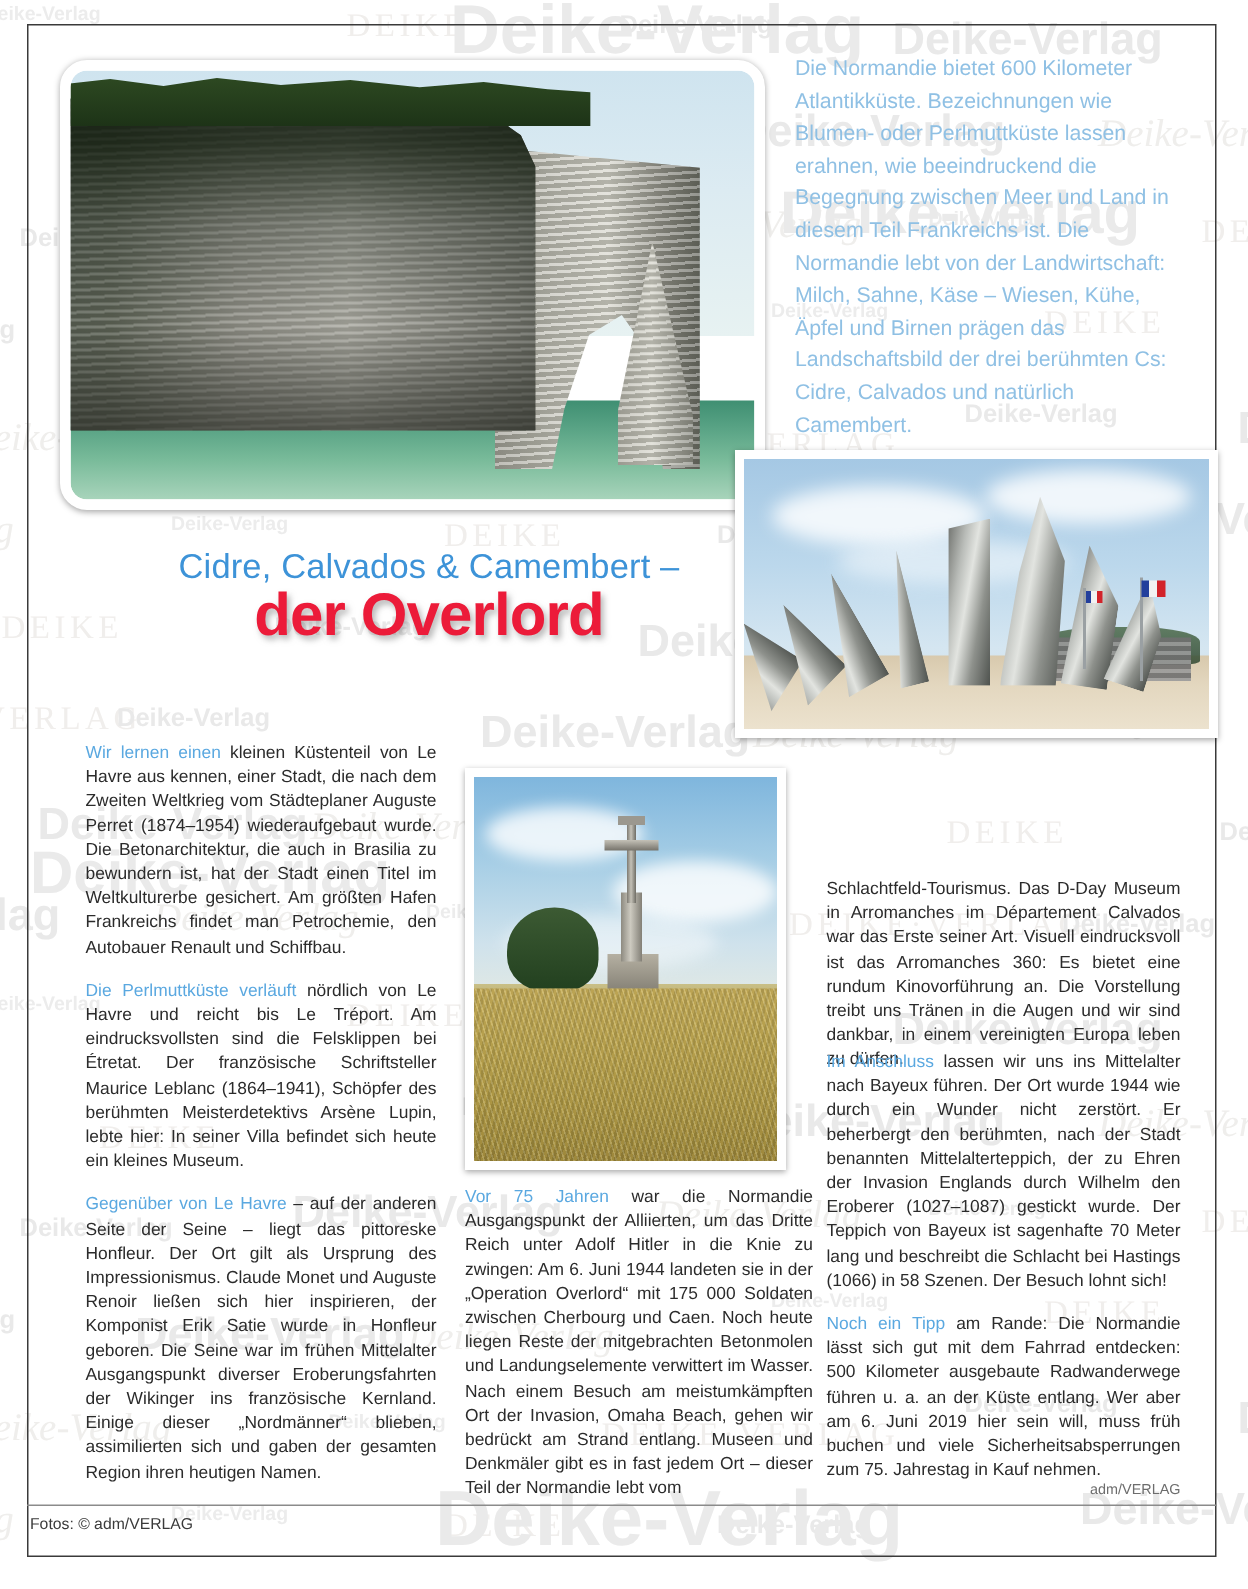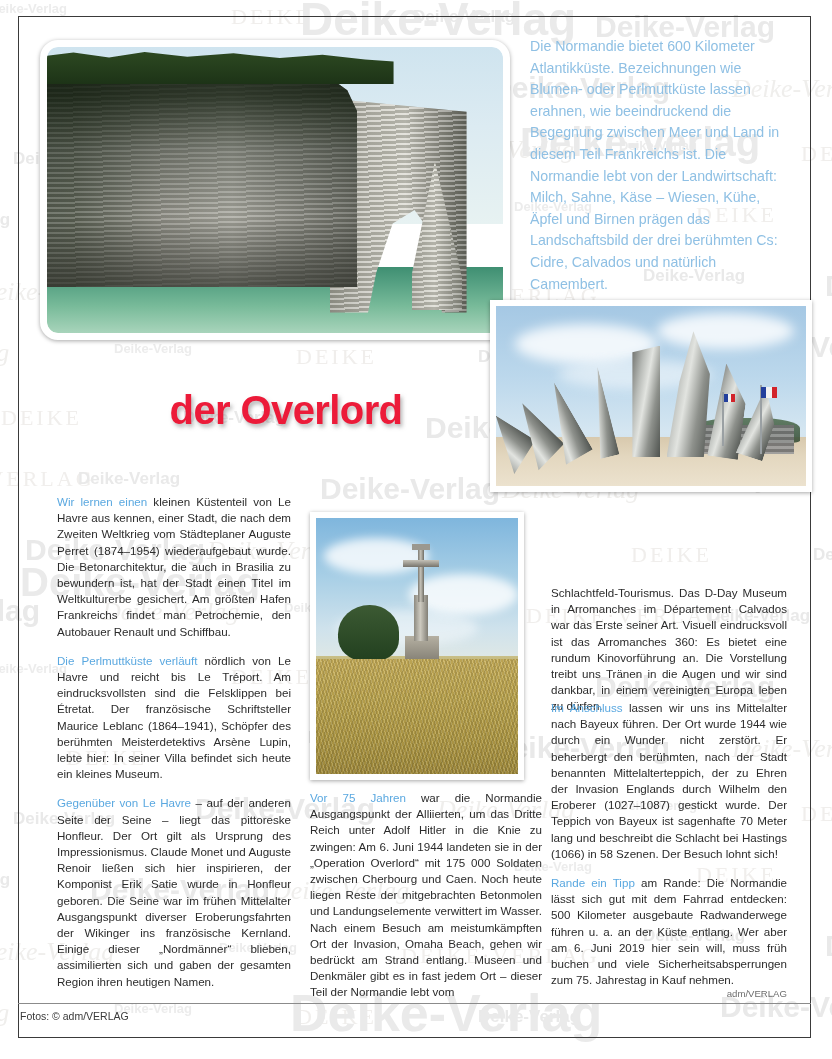--- a/index.html
+++ b/index.html
@@ -255,35 +255,36 @@
       <div class="cr-col"></div>
       <div class="cr-vert"></div>
       <div class="cr-horz"></div>
       <div class="cr-cap"></div>
       <div class="cr-field"></div>
     </div>
   </div>
 
   <div id="intro">Die Normandie bietet 600 Kilometer Atlantikküste. Bezeichnungen wie Blumen- oder Perlmuttküste lassen erahnen, wie beeindruckend die Begegnung zwischen Meer und Land in diesem Teil Frankreichs ist. Die Normandie lebt von der Landwirtschaft: Milch, Sahne, Käse – Wiesen, Kühe, Äpfel und Birnen prägen das Landschaftsbild der drei berühmten Cs: Cidre, Calvados und natürlich Camembert.</div>
 
+  <div id="kicker">Cidre, Calvados &amp; Camembert  –</div>
   <div id="headline">
     <div>der Overlord</div>
   </div>
 
   <div class="col" id="col1">
       <p><span class="lead">Wir lernen einen</span> kleinen Küstenteil von Le Havre aus kennen, einer Stadt, die nach dem Zweiten Weltkrieg vom Städteplaner Auguste Perret (1874–1954) wiederaufgebaut wurde. Die Betonarchitektur, die auch in Brasilia zu bewundern ist, hat der Stadt einen Titel im Weltkulturerbe gesichert. Am größten Hafen Frankreichs findet man Petrochemie, den Autobauer Renault und Schiffbau.</p>
       <p><span class="lead">Die Perlmuttküste verläuft</span> nördlich von Le Havre und reicht bis Le Tréport. Am eindrucksvollsten sind die Felsklippen bei Étretat. Der französische Schriftsteller Maurice Leblanc (1864–1941), Schöpfer des berühmten Meisterdetektivs Arsène Lupin, lebte hier: In seiner Villa befindet sich heute ein kleines Museum.</p>
       <p><span class="lead">Gegenüber von Le Havre</span> – auf der anderen Seite der Seine – liegt das pittoreske Honfleur. Der Ort gilt als Ursprung des Impressionismus. Claude Monet und Auguste Renoir ließen sich hier inspirieren, der Komponist Erik Satie wurde in Honfleur geboren. Die Seine war im frühen Mittelalter Ausgangspunkt diverser Eroberungsfahrten der Wikinger ins französische Kernland. Einige dieser „Nordmänner“ blieben, assimilierten sich und gaben der gesamten Region ihren heutigen Namen.</p>
     </div>
   <div class="col" id="col2">
       <p><span class="lead">Vor 75 Jahren</span> war die Normandie Ausgangspunkt der Alliierten, um das Dritte Reich unter Adolf Hitler in die Knie zu zwingen: Am 6. Juni 1944 landeten sie in der „Operation Overlord“ mit 175 000 Soldaten zwischen Cherbourg und Caen. Noch heute liegen Reste der mitgebrachten Betonmolen und Landungselemente verwittert im Wasser. Nach einem Besuch am meistumkämpften Ort der Invasion, Omaha Beach, gehen wir bedrückt am Strand entlang. Museen und Denkmäler gibt es in fast jedem Ort – dieser Teil der Normandie lebt vom</p>
     </div>
   <div class="col" id="col3a">
       <p>Schlachtfeld-Tourismus. Das D-Day Museum in Arromanches im Département Calvados war das Erste seiner Art. Visuell eindrucksvoll ist das Arromanches 360: Es bietet eine rundum Kinovorführung an. Die Vorstellung treibt uns Tränen in die Augen und wir sind dankbar, in einem vereinigten Europa leben zu dürfen.</p>
     </div>
   <div class="col" id="col3b">
       <p><span class="lead">Im Anschluss</span> lassen wir uns ins Mittelalter nach Bayeux führen. Der Ort wurde 1944 wie durch ein Wunder nicht zerstört. Er beherbergt den berühmten, nach der Stadt benannten Mittelalterteppich, der zu Ehren der Invasion Englands durch Wilhelm den Eroberer (1027–1087) gestickt wurde. Der Teppich von Bayeux ist sagenhafte 70 Meter lang und beschreibt die Schlacht bei Hastings (1066) in 58 Szenen. Der Besuch lohnt sich!</p>
-      <p><span class="lead">Rande ein Tipp</span> am Rande: Die Normandie lässt sich gut mit dem Fahrrad entdecken: 500 Kilometer ausgebaute Radwanderwege führen u. a. an der Küste entlang. Wer aber am 6. Juni 2019 hier sein will, muss früh buchen und viele Sicherheitsabsperrungen zum 75. Jahrestag in Kauf nehmen.<span class="credit">adm/VERLAG</span></p>
+      <p><span class="lead">Noch ein Tipp</span> am Rande: Die Normandie lässt sich gut mit dem Fahrrad entdecken: 500 Kilometer ausgebaute Radwanderwege führen u. a. an der Küste entlang. Wer aber am 6. Juni 2019 hier sein will, muss früh buchen und viele Sicherheitsabsperrungen zum 75. Jahrestag in Kauf nehmen.<span class="credit">adm/VERLAG</span></p>
     </div>
 
   <div id="rule"></div>
   <div id="fotos">Fotos: © adm/VERLAG</div>
 </div>
 
 </body></html>

